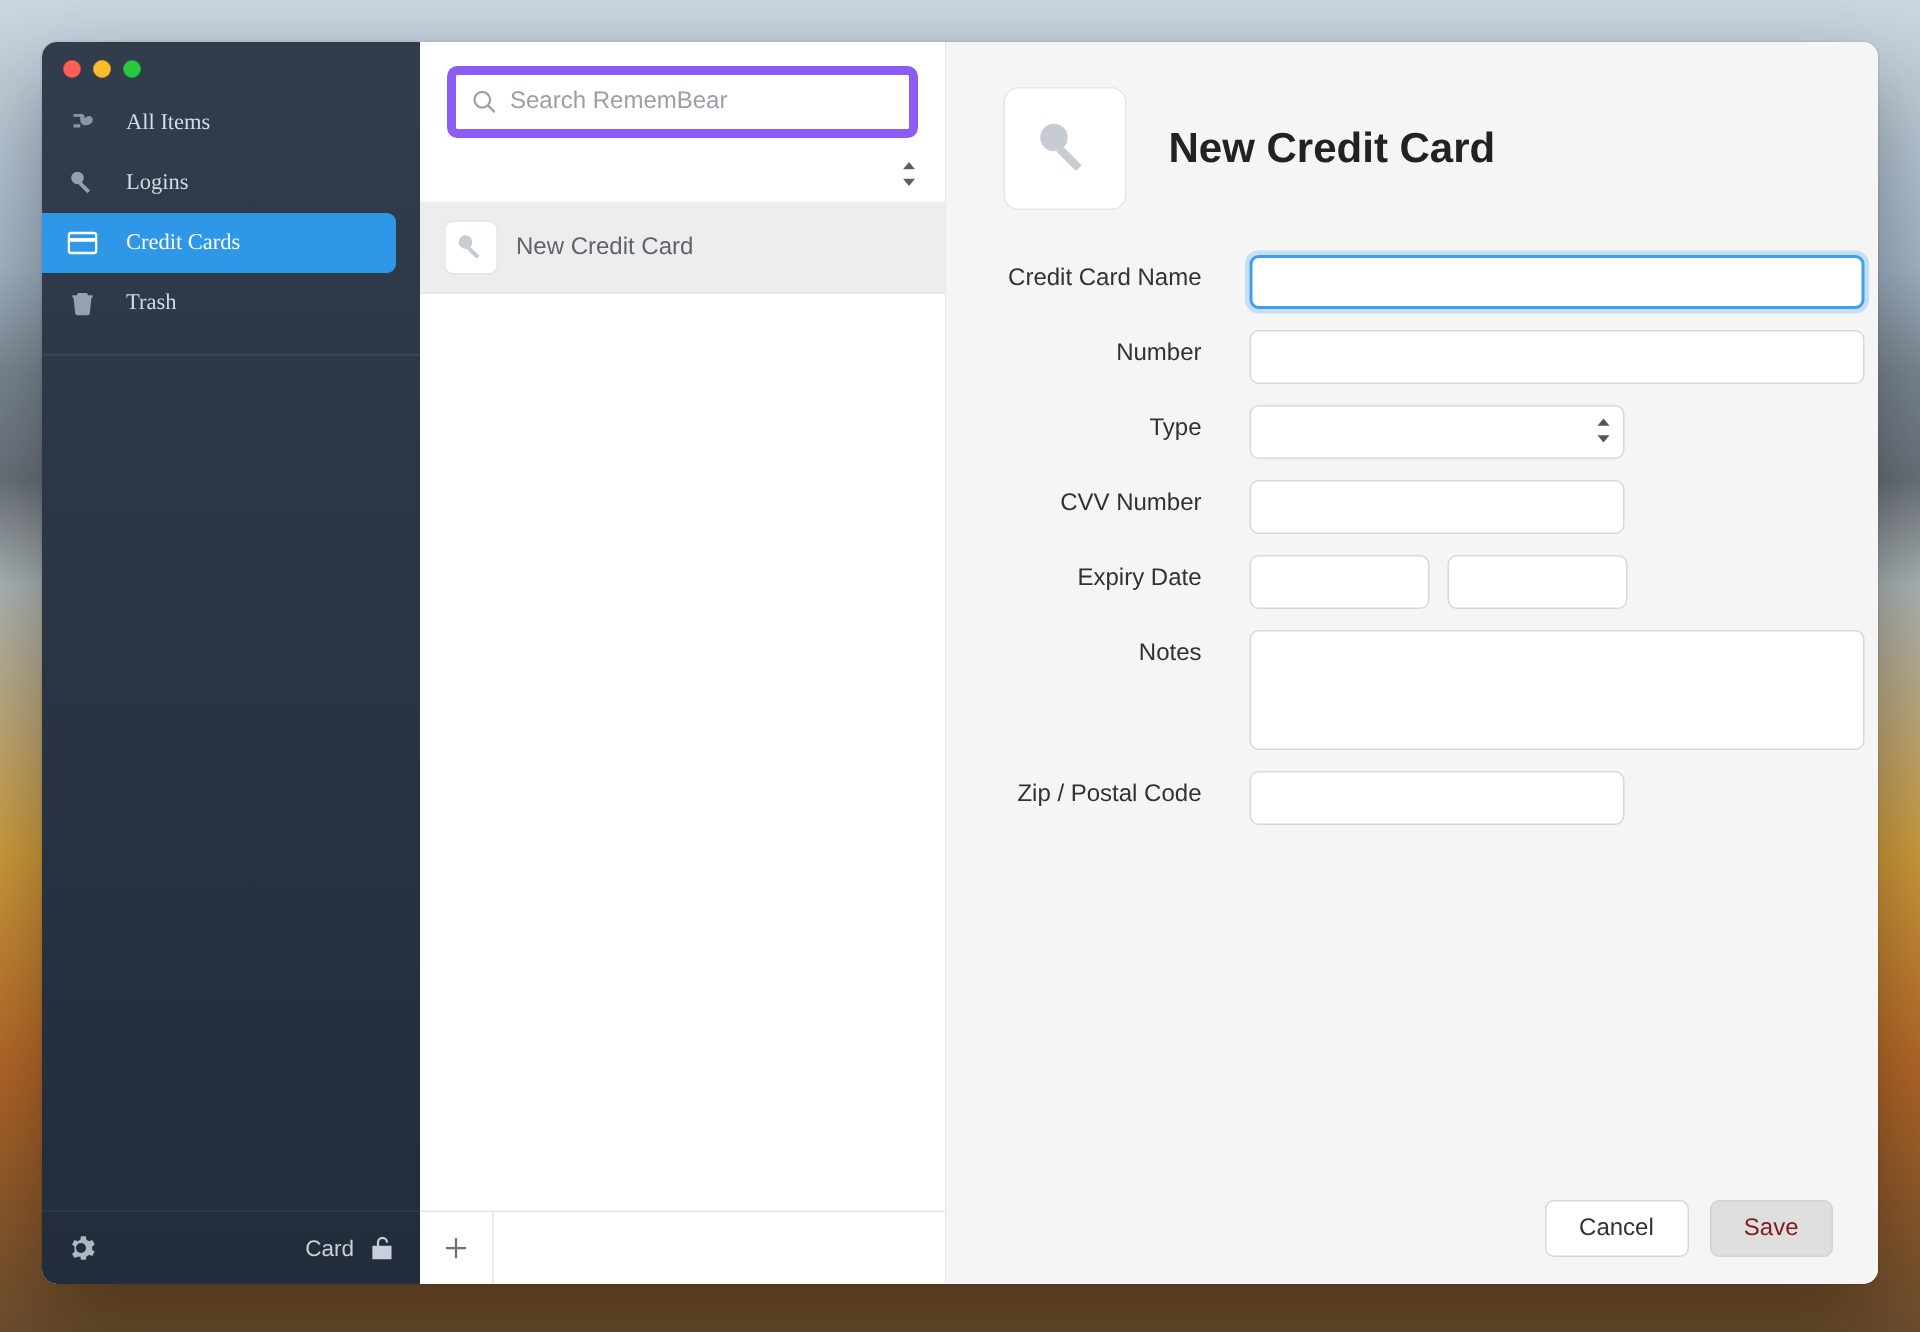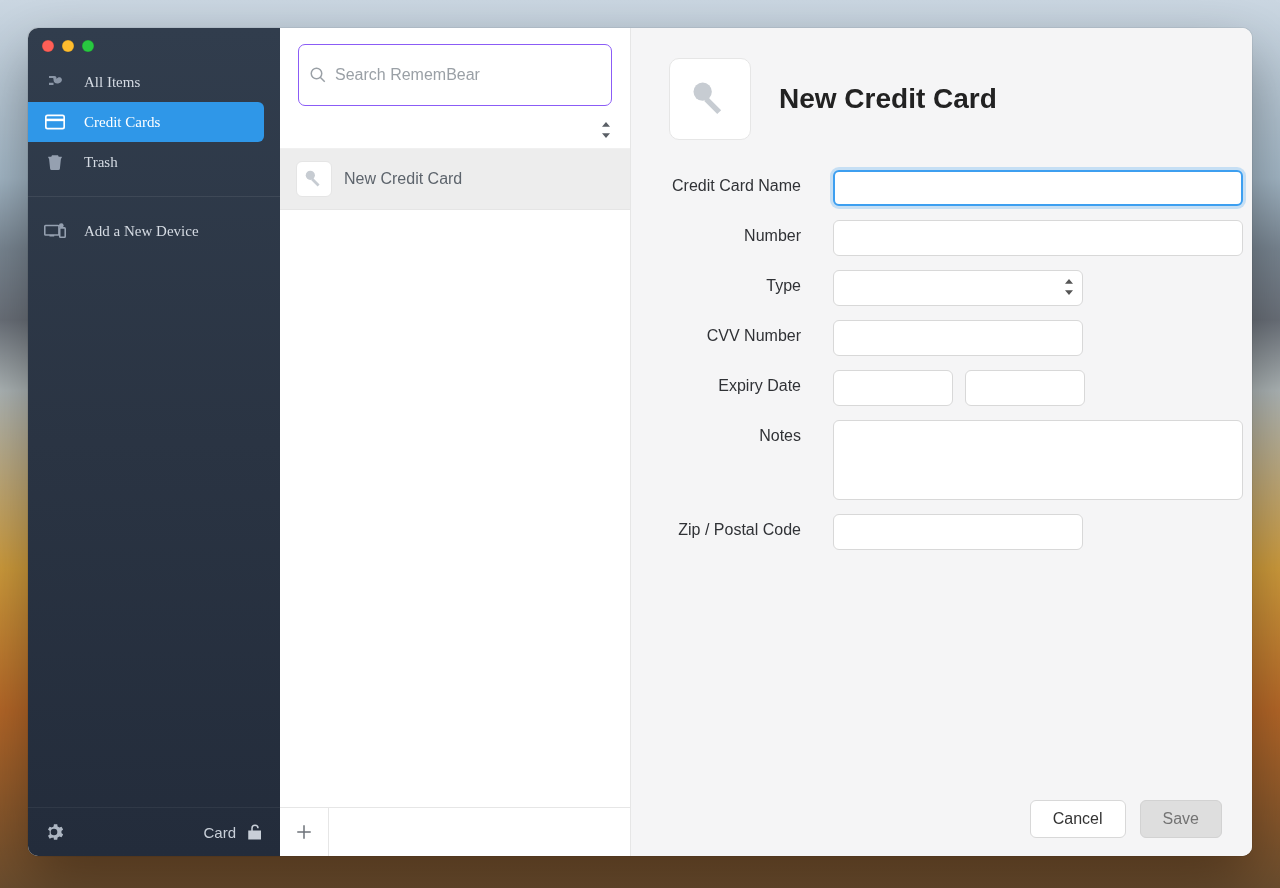--- a/index.html
+++ b/index.html
@@ -87,24 +87,24 @@
     width: 350px;
     border-right: 1px solid #e6e6e6;
     display: flex;
     flex-direction: column;
     background:#fff;
   }
   .search-wrap { padding: 16px 18px 6px 18px; }
   .search {
     display:flex; align-items:center;
     height: 36px;
-    border: 1px solid #8b5cf6;
+    border: 6px solid #8b5cf6;
     border-radius: 7px;
     background:#fff;
-    padding: 12px 10px;
+    padding: 0 10px;
     color:#9aa0a6;
   }
   .search input {
     border:none; outline:none; flex:1; font-size:16px; color:#333;
     background:transparent; padding-left:8px;
   }
   .search input::placeholder { color:#9aa0a6; }
   .sort-row {
     display:flex; justify-content:flex-end; align-items:center;
     padding: 6px 18px 6px 18px; height:24px;
@@ -200,21 +200,21 @@
     align-items: flex-end;
   }
   .btn {
     height:36px; padding: 0 22px;
     border-radius:6px;
     font-size:16px;
     display:flex; align-items:center; justify-content:center;
     cursor:pointer;
   }
   .btn-cancel { background:#fff; border:1px solid #d8d8d8; color:#333;}
-  .btn-save { background:#dedede; border:1px solid #d2d2d2; color:#737373;}
+  .btn-save { background:#dedede; border:1px solid #d2d2d2; color:#7f1d1d;}
   .detail-footer {
     height:48px; border-top:1px solid #e6e6e6;
     background:#fff;
     display:flex; align-items:center; padding-left:16px;
     color:#8a8f96;
     gap:10px;
     font-size:14px;
   }
   .feedback {
     margin-left:auto;
@@ -245,51 +245,49 @@
 
     <div class="nav">
       <div class="nav-item">
         <span class="ico">
           <svg width="20" height="18" viewBox="0 0 24 24" fill="currentColor">
               <path d="M4 4h7c2 0 3 1 3 3v1c2-3 6-3 7 0 1 3-2 6-6 6-3 0-5-2-5-5V8c0-1-.5-1.5-1.5-1.5H4V4zm0 9h6v3H4v-3z" opacity=".9"></path>
             </svg>
         </span>
         <span class="lbl">All Items</span>
       </div>
+      <div class="nav-item">
+        <span class="ico">
+          <svg width="20" height="20" viewBox="0 0 24 24" fill="currentColor">
+              <circle cx="8" cy="8" r="5"></circle>
+              <rect x="11" y="11" width="10" height="3" transform="rotate(45 11 11)"></rect>
+            </svg>
+        </span>
+        <span class="lbl">Logins</span>
+      </div>
       <div class="nav-item active">
         <span class="ico">
           <svg width="20" height="16" viewBox="0 0 24 18" fill="currentColor">
               <rect x="1" y="1" width="22" height="16" rx="2" fill="none" stroke="currentColor" stroke-width="2"></rect>
               <rect x="1" y="5" width="22" height="3"></rect>
             </svg>
         </span>
         <span class="lbl">Credit Cards</span>
       </div>
       <div class="nav-item">
         <span class="ico">
           <svg width="18" height="20" viewBox="0 0 24 24" fill="currentColor">
               <path d="M4 7h16l-1.5 14a2 2 0 0 1-2 1.8h-9A2 2 0 0 1 5.5 21L4 7zm4-4h8l1 2H7l1-2zM3 5h18v2H3z"></path>
             </svg>
         </span>
         <span class="lbl">Trash</span>
       </div>
 
       <div class="nav-sep"></div>
 
-      <div class="nav-item">
-        <span class="ico">
-          <svg width="22" height="18" viewBox="0 0 28 20" fill="currentColor">
-              <rect x="1" y="3" width="18" height="12" rx="1" fill="none" stroke="currentColor" stroke-width="2"></rect>
-              <rect x="7" y="15" width="6" height="2"></rect>
-              <rect x="20" y="6" width="7" height="12" rx="1" fill="none" stroke="currentColor" stroke-width="2"></rect>
-              <circle cx="22" cy="3" r="3"></circle>
-            </svg>
-        </span>
-        <span class="lbl">Add a New Device</span>
-      </div>
     </div>
 
     <div class="sidebar-footer">
       <span>
         <svg width="20" height="20" viewBox="0 0 24 24" fill="#aeb7c3">
             <path d="M12 8a4 4 0 1 0 0 8 4 4 0 0 0 0-8zm9 4a9 9 0 0 1-.1 1.3l2.1 1.6-2 3.5-2.5-1a7.3 7.3 0 0 1-2.2 1.3l-.4 2.7h-4l-.4-2.7A7.3 7.3 0 0 1 9.3 19l-2.5 1-2-3.5 2.1-1.6A9.3 9.3 0 0 1 6.8 12c0-.4 0-.9.1-1.3L4.8 9.1l2-3.5 2.5 1c.7-.5 1.4-1 2.2-1.3L11.9 2.6h4l.4 2.7c.8.3 1.5.8 2.2 1.3l2.5-1 2 3.5-2.1 1.6c.1.4.1.9.1 1.3z"></path>
           </svg>
       </span>
       <span class="lock-wrap">
         <span>Card</span>

